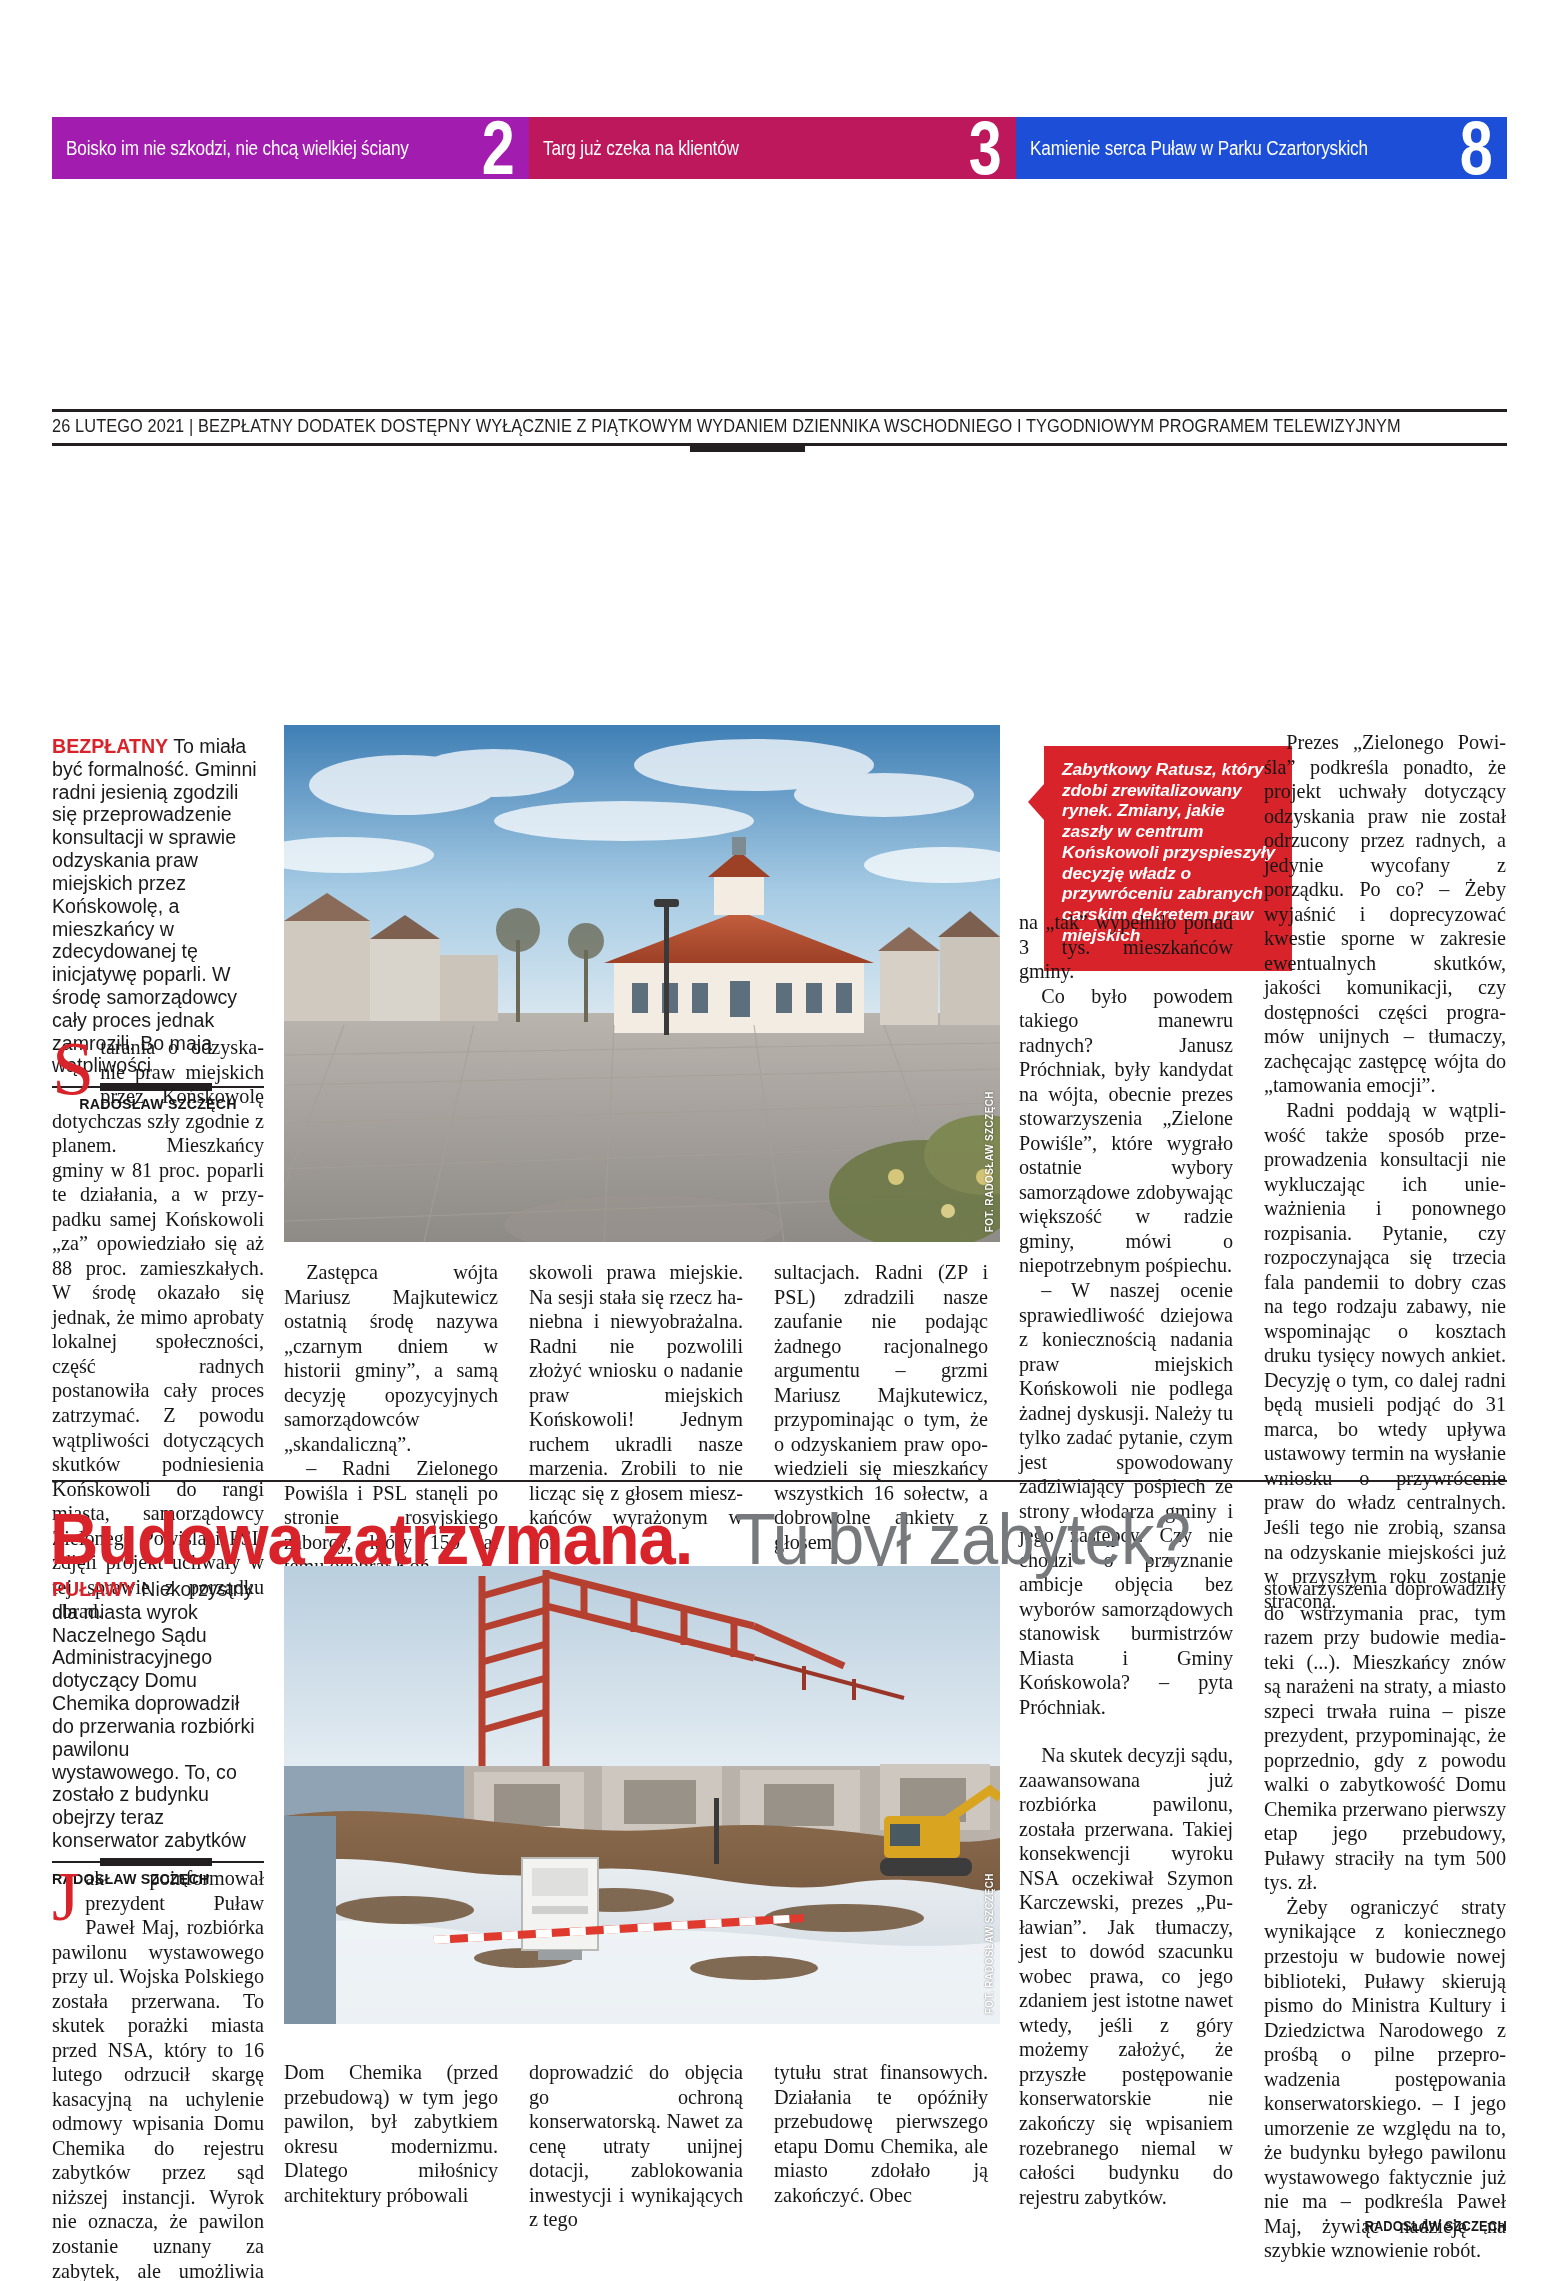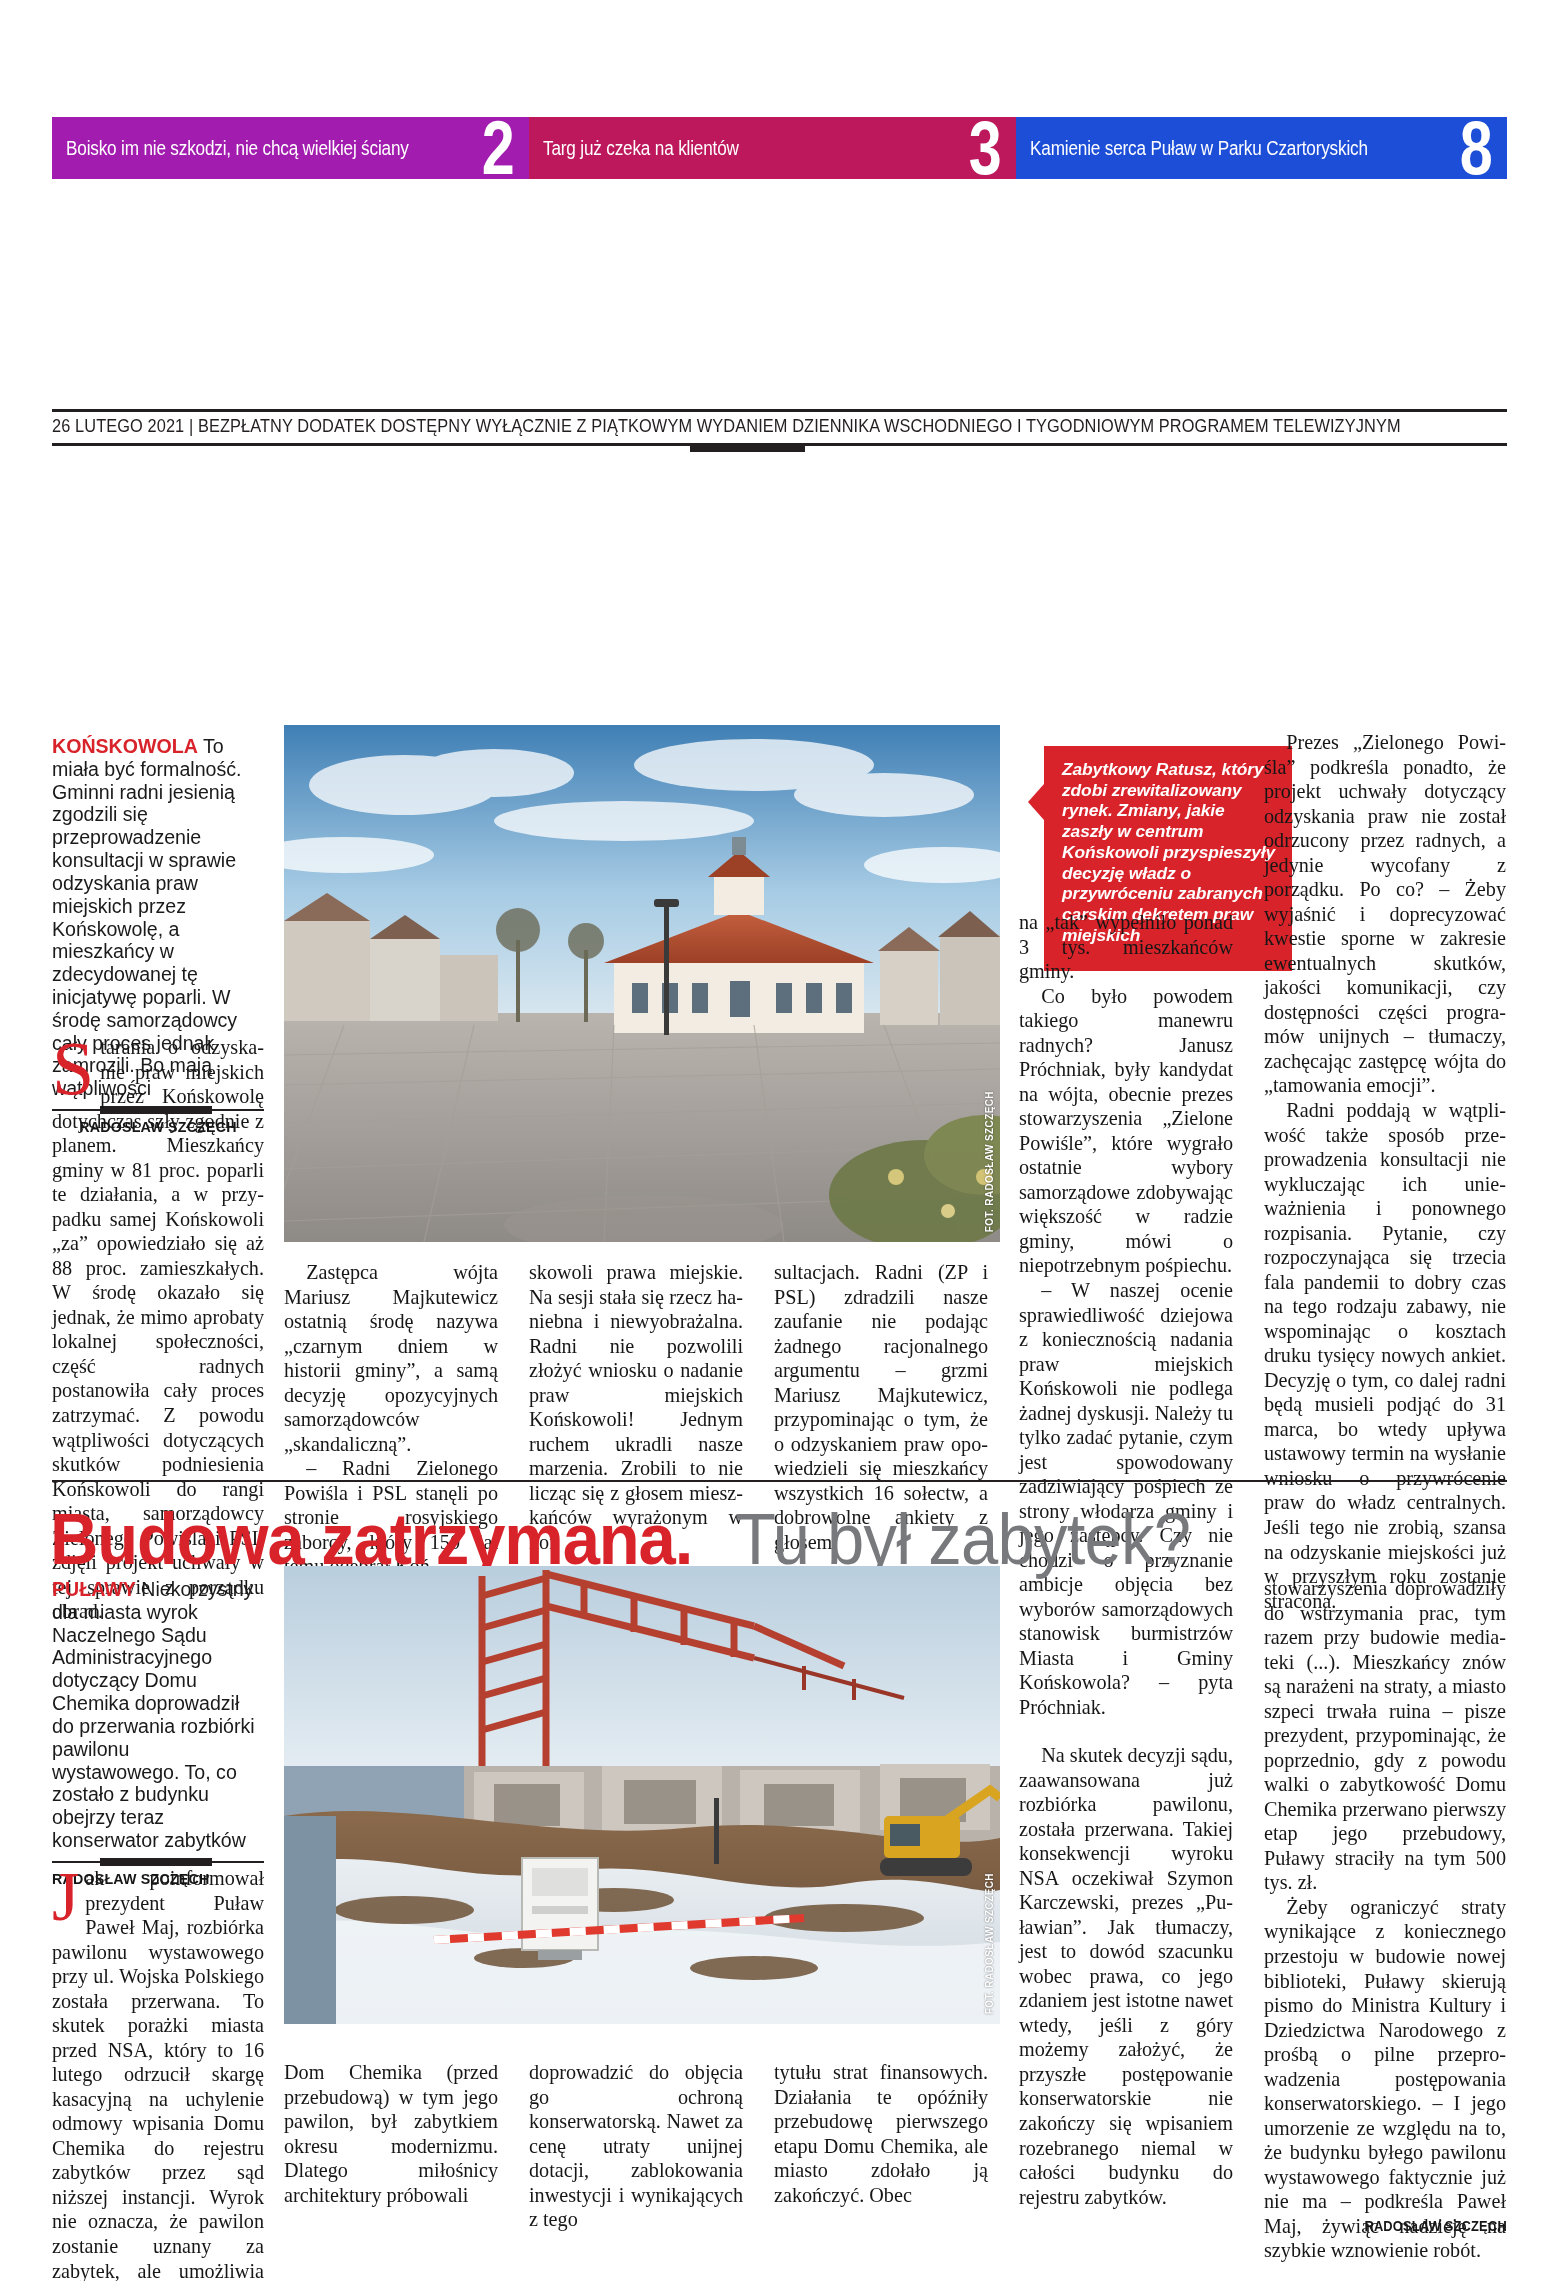--- a/index.html
+++ b/index.html
@@ -201,21 +201,21 @@
 
   <div class="rule-top"></div>
   <div class="dateline">26 LUTEGO 2021 |  BEZPŁATNY DODATEK DOSTĘPNY WYŁĄCZNIE Z PIĄTKOWYM WYDANIEM  DZIENNIKA WSCHODNIEGO I TYGODNIOWYM PROGRAMEM TELEWIZYJNYM</div>
   <div class="rule-bot"></div>
   <div class="rule-tab"></div>
 
 
   <div class="a1">
 
     <div class="c1">
-      <div class="lead"><span class="city">KOŃSKOWOLA</span><span> To miała być formalność. Gminni radni jesienią zgodzili się przeprowadzenie konsultacji w sprawie odzyskania praw miejskich przez Końskowolę, a mieszkańcy w zdecydowanej tę inicjatywę poparli. W środę samorządowcy cały proces jednak zamrozili. Bo mają wątpliwości</span></div>
+      <div class="lead"><span class="city">BEZPŁATNY</span><span> To miała być formalność. Gminni radni jesienią zgodzili się przeprowadzenie konsultacji w sprawie odzyskania praw miejskich przez Końskowolę, a mieszkańcy w zdecydowanej tę inicjatywę poparli. W środę samorządowcy cały proces jednak zamrozili. Bo mają wątpliwości</span></div>
       <div class="byline-wrap">
         <div class="byline-rule"></div>
         <div class="byline">RADOSŁAW SZCZĘCH</div>
       </div>
     </div>
 
     <div class="c1-body body-col">
       <p class="noind dropcap-p"><span class="dropcap">S</span><span>tarania o odzyska­nie praw miejskich przez Końskowolę dotychczas szły zgod­nie z planem. Mieszkańcy gminy w 81 proc. popar­li te działania, a w przy­padku samej Końskowoli „za” opowiedziało się aż 88 proc. zamieszkałych. W środę okazało się jednak, że mimo aprobaty lokalnej społeczności, część rad­nych postanowiła cały pro­ces zatrzymać. Z powodu wątpliwości dotyczących skutków podniesienia Koń­skowoli do rangi miasta, samorządowcy Zielonego Powiśla i PSL zdjęli projekt uchwały w tej sprawie z po­rządku obrad.</span></p>
     </div>
 

